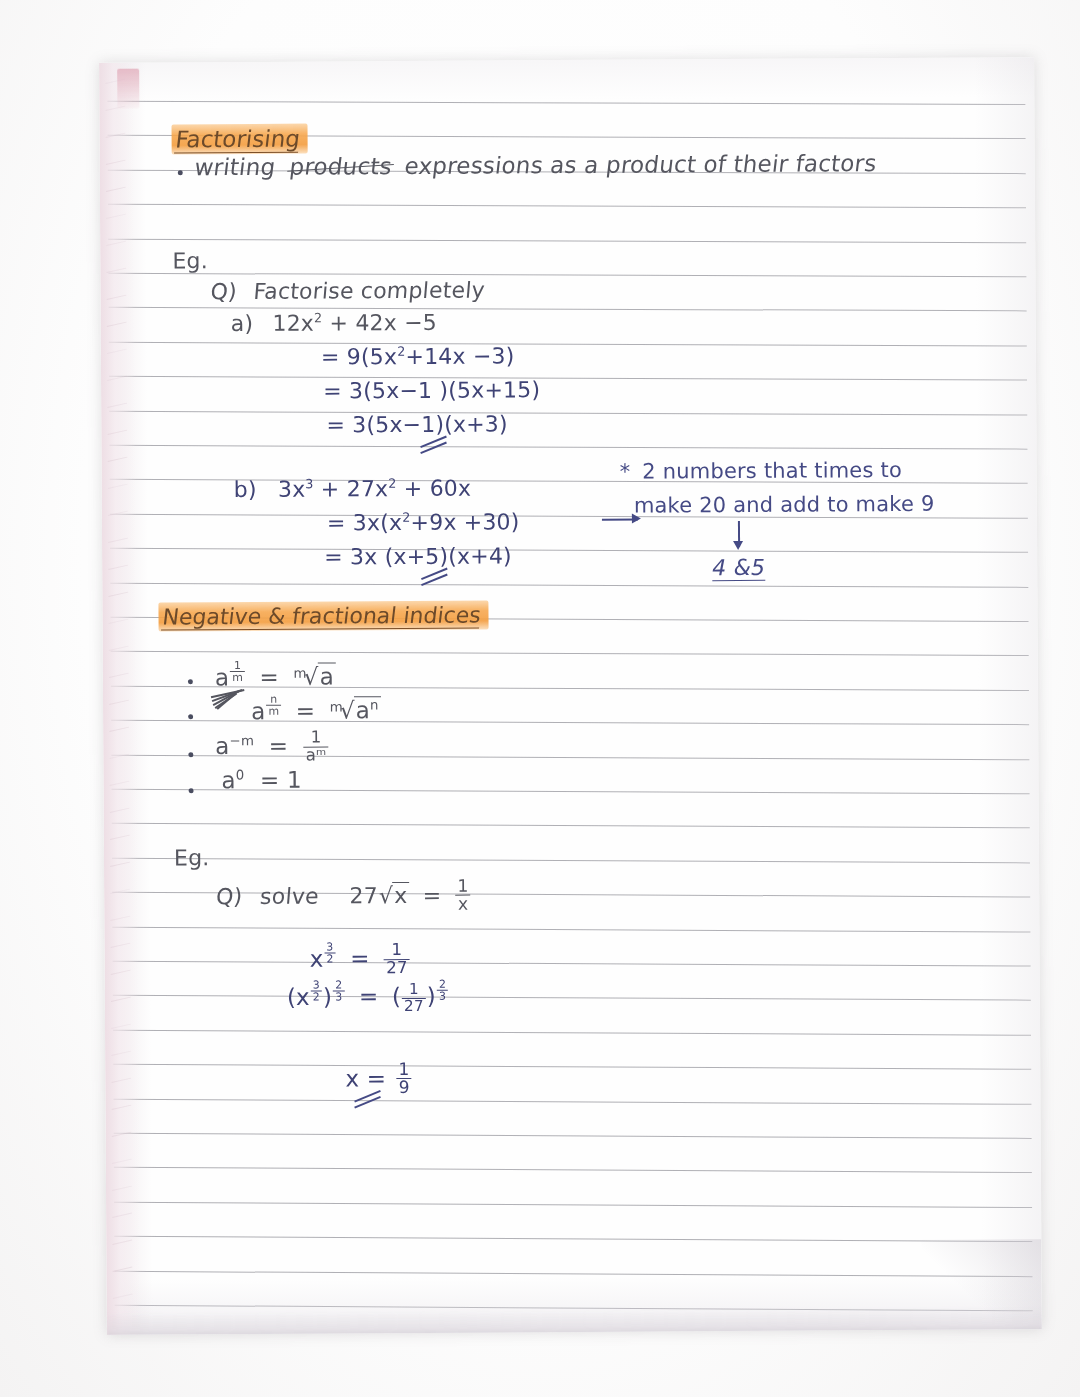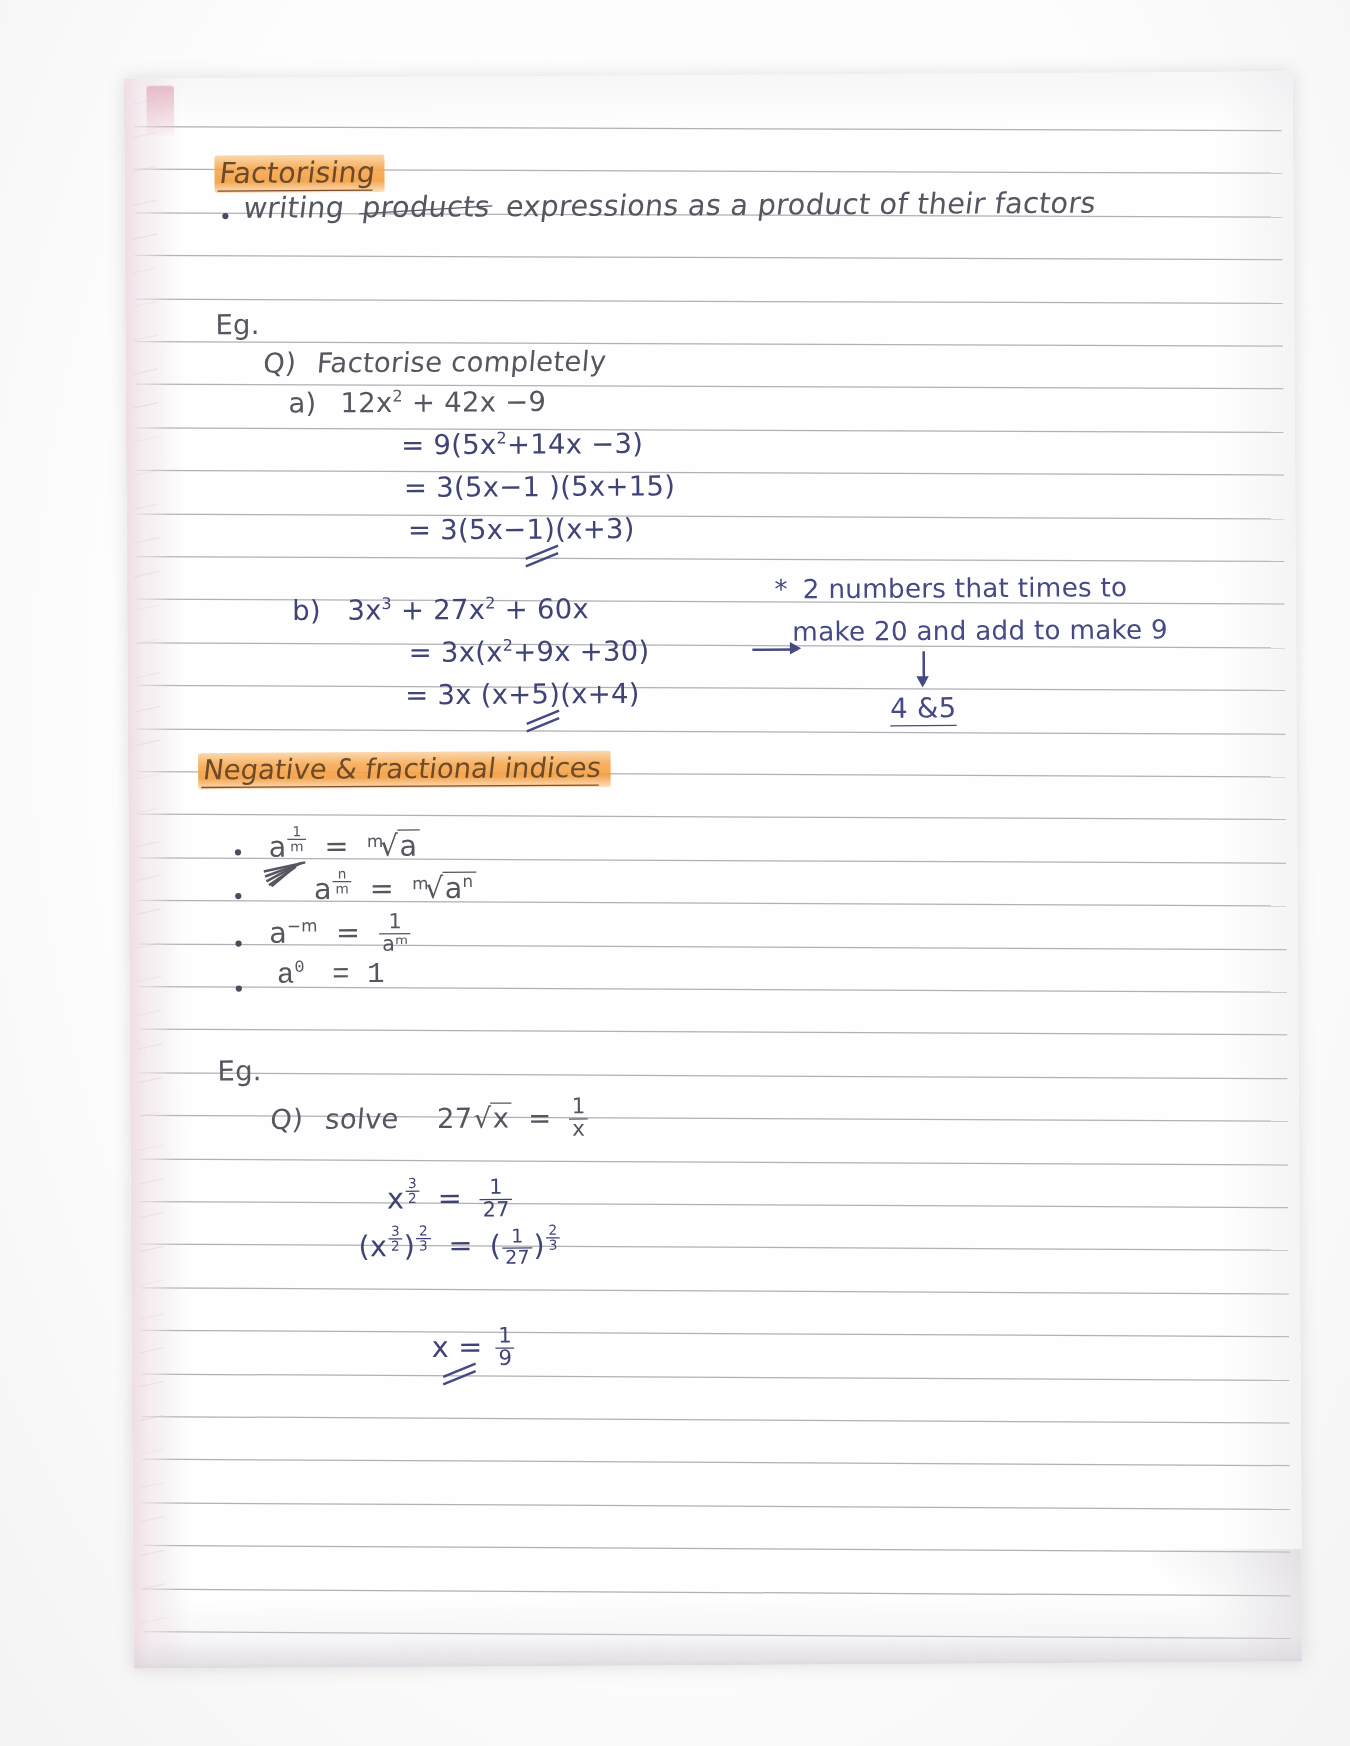--- a/index.html
+++ b/index.html
@@ -131,21 +131,21 @@
   }
 
   
   .dul{position:absolute;}
   .dul i{
     position:absolute;width:28px;height:1.6px;background:#454a85;
     transform:rotate(-22deg);
   }
   .dul i:nth-child(2){top:6px;}
 
-  .uline{border-bottom:1.5px solid currentColor;}
+  .uline{border-bottom:1.5px solid currentColor;font-style:italic;}
 
   
   .arrow-r{position:absolute;}
   .arrow-r .shaft{position:absolute;top:7px;left:0;width:36px;height:1.5px;background:#454a85;}
   .arrow-r .head{
     position:absolute;left:30px;top:2px;width:0;height:0;
     border-left:9px solid #454a85;border-top:5px solid transparent;border-bottom:5px solid transparent;
   }
   .arrow-d{position:absolute;}
   .arrow-d .shaft{position:absolute;left:7px;top:0;width:1.5px;height:26px;background:#454a85;}
@@ -274,21 +274,21 @@
       <div class="hw pencil" style="left:72px;top:186px;font-size:22px;">Eg.</div>
 
       <div class="hw pencil" style="left:110px;top:217px;font-size:22px;">
         <span class="slant2">Q)</span>
         <span class="slant2" style="margin-left:9px;">Factorise completely</span>
       </div>
 
       <div class="hw pencil" style="left:130px;top:249px;font-size:22px;">
         <span>a)</span>
         <span style="margin-left:12px;">
-          <span>12</span><span>x</span><sup class="e">2</sup><span> + 42x −9</span>
+          <span>12</span><span>x</span><sup class="e">2</sup><span> + 42x −5</span>
         </span>
       </div>
 
       <div class="hw pen" style="left:220px;top:283px;font-size:22px;">
         <span>= 9(5x</span><sup class="e">2</sup><span>+14x −3)</span>
       </div>
 
       <div class="hw pen" style="left:222px;top:317px;font-size:22px;">= 3(5x−1 )(5x+15)</div>
 
       <div class="hw pen" style="left:225px;top:351px;font-size:22px;">= 3(5x−1)(x+3)</div>
@@ -362,21 +362,21 @@
       </div>
 
       <div class="bullet" style="left:85px;top:690px;"></div>
       <div class="hw pencil" style="left:112px;top:668px;font-size:23px;">
         <span>a</span><sup class="e">−m</sup>
         <span style="margin:0 7px;">=</span>
         <span class="frac" style="font-size:.72em;"><span class="num">1</span><span class="den">aᵐ</span></span>
       </div>
 
       <div class="bullet" style="left:85px;top:726px;"></div>
-      <div class="hw pencil" style="left:118px;top:705px;font-size:23px;font-family:Liberation Mono, monospace;">
+      <div class="hw pencil" style="left:118px;top:705px;font-size:23px;">
         <span>a</span><sup class="e">0</sup>
         <span style="margin-left:8px;">= 1</span>
       </div>
 
       <div class="hw pencil" style="left:70px;top:783px;font-size:22px;">Eg.</div>
 
       <div class="hw pencil" style="left:112px;top:817px;font-size:22px;">
         <span class="slant2">Q)</span>
         <span class="slant2" style="margin-left:10px;">solve</span>
         <span style="margin-left:24px;">

